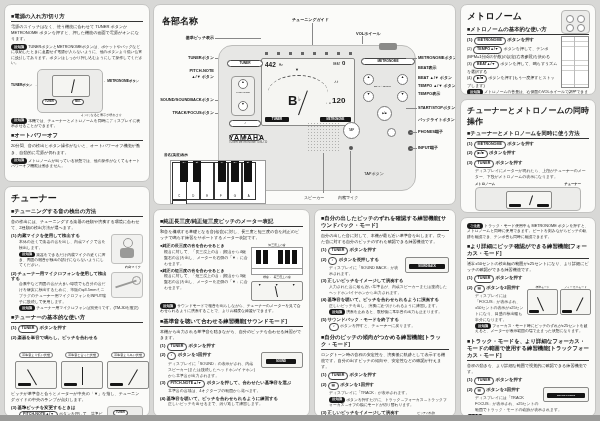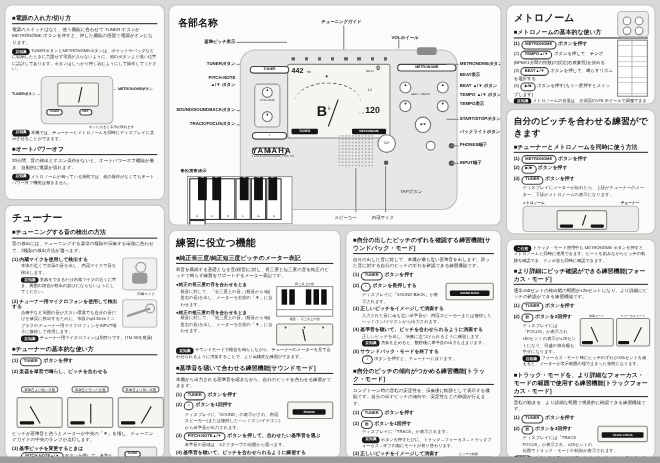--- a/index.html
+++ b/index.html
@@ -195,21 +195,20 @@
   <span class="wk"><i>C</i></span><span class="wk"><i>D</i></span><span class="wk"><i>E</i></span><span class="wk"><i>F</i></span><span class="wk"><i>G</i></span><span class="wk"><i>A</i></span><span class="wk"></span>
   <span class="bk" style="left:9px">C#</span>
   <span class="bk" style="left:22px">E♭</span>
   <span class="bk" style="left:47px">F#</span>
   <span class="bk" style="left:60px">G#</span>
   <span class="bk" style="left:73px">B♭</span>
  </div>
 </div>
 
 <div class="panel" style="left:153px;top:209px;width:157px;height:208px">
- <div class="stitle">練習に役立つ機能</div>
  <div class="h">■純正長三度/純正短三度ピッチのメーター表記</div>
  <div class="p">和音を構成する基礎となる音(根音)に対し、長三度と短三度の音を純正のピッチで鳴らす練習をサポートするメーター表記です。</div>
  <div style="float:right;width:52px;margin:0 0 2px 3px">
   <div style="font-size:2.9px;text-align:center">短三度上の音</div>
   <div style="position:relative;width:50px;height:26px;background:#fff;border:.7px solid #999;margin:0 auto">
    <i class="sk1" style="left:4px;top:2px;width:5px;height:14px;background:#111"></i>
           <i class="sk1" style="left:11px;top:2px;width:5px;height:14px;background:#111"></i>
           <i class="sk1" style="left:26px;top:2px;width:5px;height:14px;background:#111"></i>
           <i class="sk1" style="left:33px;top:2px;width:5px;height:14px;background:#111"></i>
           <i class="sk1" style="left:40px;top:2px;width:5px;height:14px;background:#111"></i>
@@ -289,21 +288,21 @@
  <div class="h">■メトロノームの基本的な使い方</div>
  <div class="step"><span>(1)</span> <span class="pill">METRONOME</span> <span>ボタンを押す</span></div>
  <div class="step" style="font-weight:normal;font-size:4px"><span>(2)</span> <span class="pill">TEMPO▲/▼</span> <span>ボタンを押して、テンポ(BPM=1分間の拍数)の設定(右表参照)を決める</span></div>
  <div class="step" style="font-weight:normal;font-size:4px"><span>(3)</span> <span class="pill">BEAT▲/▼</span> <span>ボタンを押して、鳴らすリズムを選択する</span></div>
  <div class="step" style="font-weight:normal;font-size:4px"><span>(4)</span> <span class="pill">▶/■</span> <span>ボタンを押す(もう一度押すとストップします)</span></div>
  <div class="note"><span class="badge">豆知識</span> <span>メトロノームの音量は、右側面のVOLホイールで調整できます。</span></div>
 
 </div>
 
 <div class="panel" style="left:460px;top:99px;width:136px;height:114px">
- <div class="stitle" style="font-size:8px">自分のピッチを合わせる練習ができます</div>
+ <div class="stitle" style="font-size:8px">チューナーとメトロノームの同時操作</div>
  <div class="h">■チューナーとメトロノームを同時に使う方法</div>
  <div class="step"><span>(1)</span> <span class="pill">METRONOME</span> <span>ボタンを押す</span></div>
  <div class="step"><span>(2)</span> <span class="pill">▶/■</span> <span>ボタンを押す</span></div>
  <div class="step"><span>(3)</span> <span class="pill">TUNER</span> <span>ボタンを押す</span></div>
  <div class="sub">ディスプレイにメーターが現れたら、上段がチューナーのメーター、下段がメトロノームの表示になります。</div>
  <div style="margin:2px 8px">
   <div style="display:flex;justify-content:space-between;font-size:3.3px;font-weight:bold">
           <span>メトロノーム</span>
           <span>チューナー</span>
         </div>

